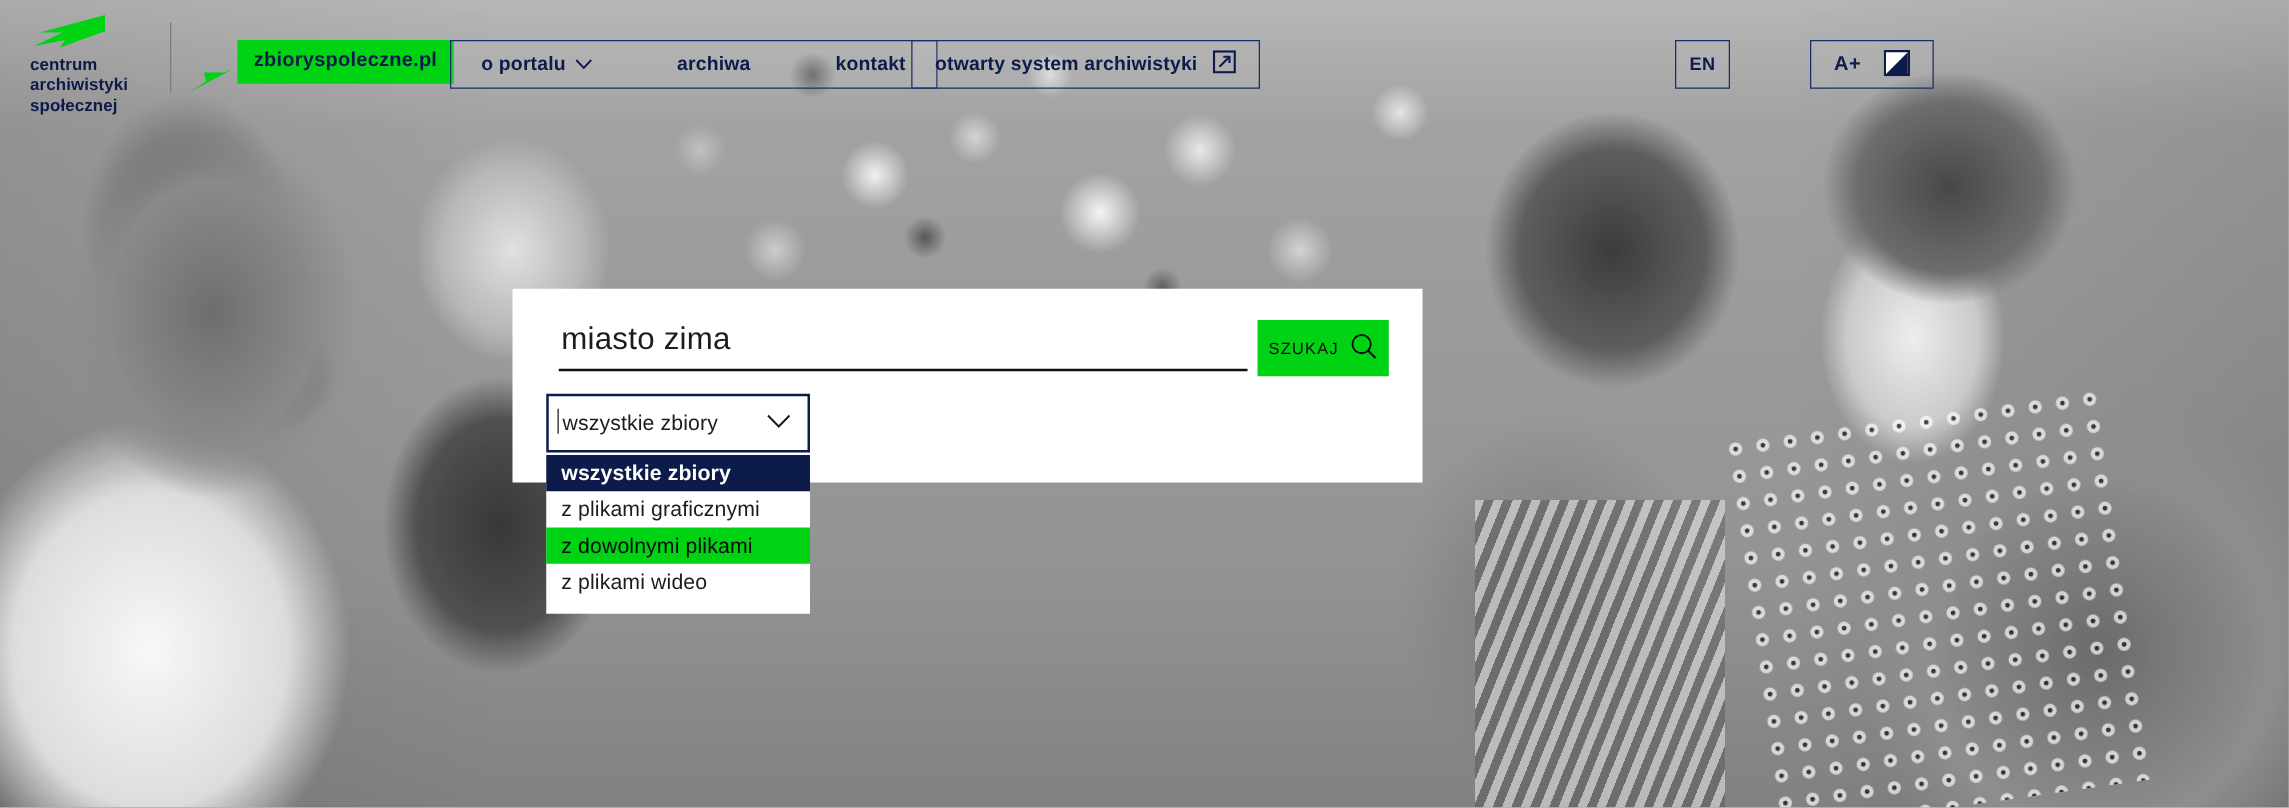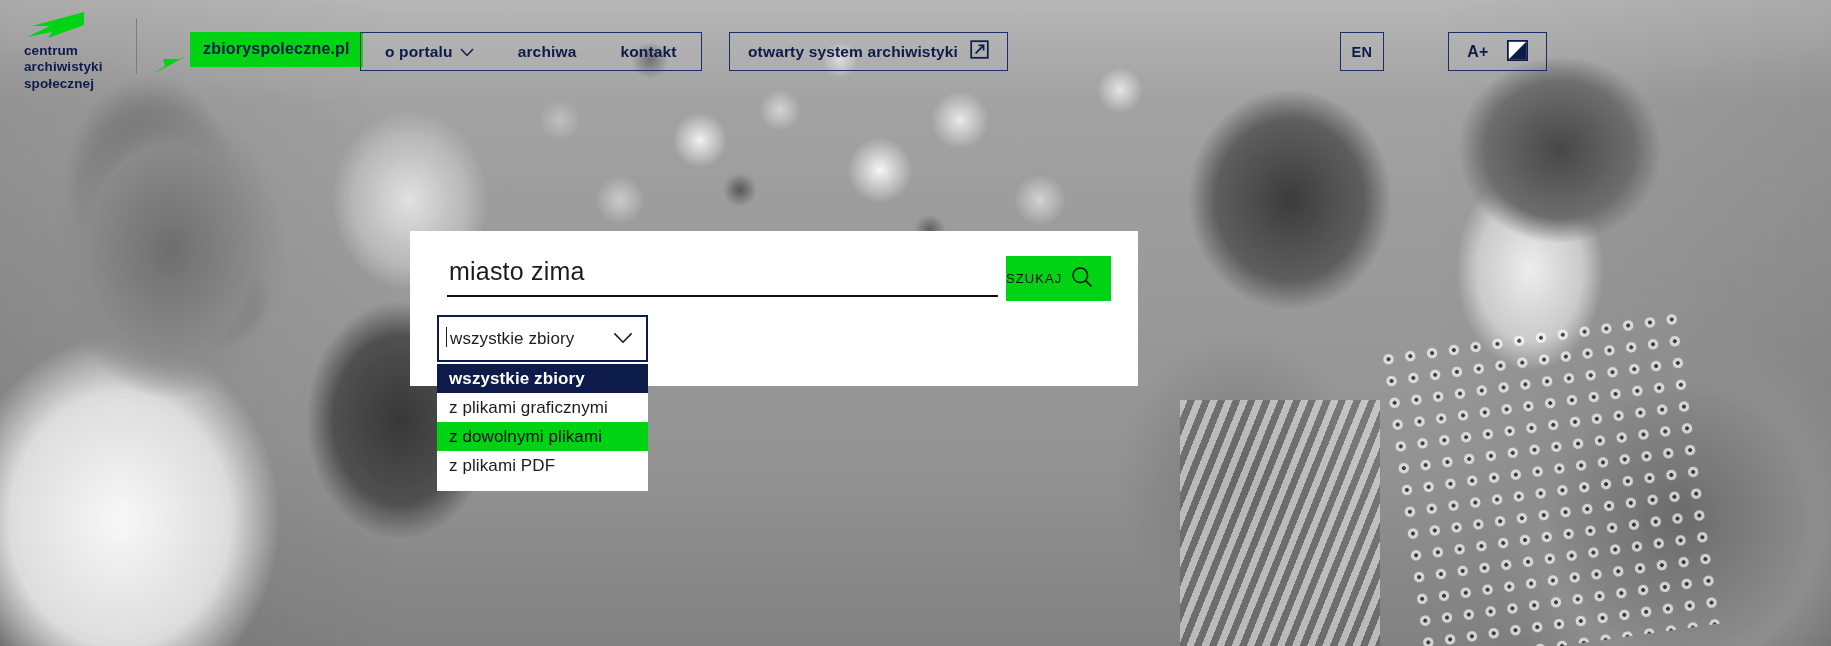--- a/index.html
+++ b/index.html
@@ -137,21 +137,21 @@
   
   #main-nav {
     position: absolute;
     left: 360px;
     top: 32px;
     height: 39px;
     border: 1.6px solid #1a2d6b;
     background: rgba(255,255,255,0.06);
     display: flex;
     align-items: center;
-    gap: 44px;
+    gap: 68px;
     padding: 0 24px;
   }
   .nav-item {
     color: #0d1b4b;
     font-size: 15.5px;
     font-weight: 700;
     letter-spacing: .15px;
     display: flex;
     align-items: center;
     gap: 7px;
@@ -253,21 +253,21 @@
     height: 45px;
     background: #00d313;
     border: none;
     color: #0b0b0b;
     font-family: "Liberation Sans", sans-serif;
     font-size: 13px;
     font-weight: 500;
     letter-spacing: 1.1px;
     display: flex;
     align-items: center;
-    justify-content: flex-start;
+    justify-content: center;
     gap: 9px;
     cursor: pointer;
   }
 
   
   #collection-select {
     position: absolute;
     left: 437px;
     top: 315px;
     width: 211px;
@@ -425,17 +425,17 @@
     <li class="opt selected">
       <span>wszystkie zbiory</span>
     </li>
     <li class="opt">
       <span>z plikami graficznymi</span>
     </li>
     <li class="opt hovered">
       <span>z dowolnymi plikami</span>
     </li>
     <li class="opt">
-      <span>z plikami PDF</span>
+      <span>z plikami wideo</span>
     </li>
   </ul>
 
 </div>
 
 </body></html>

